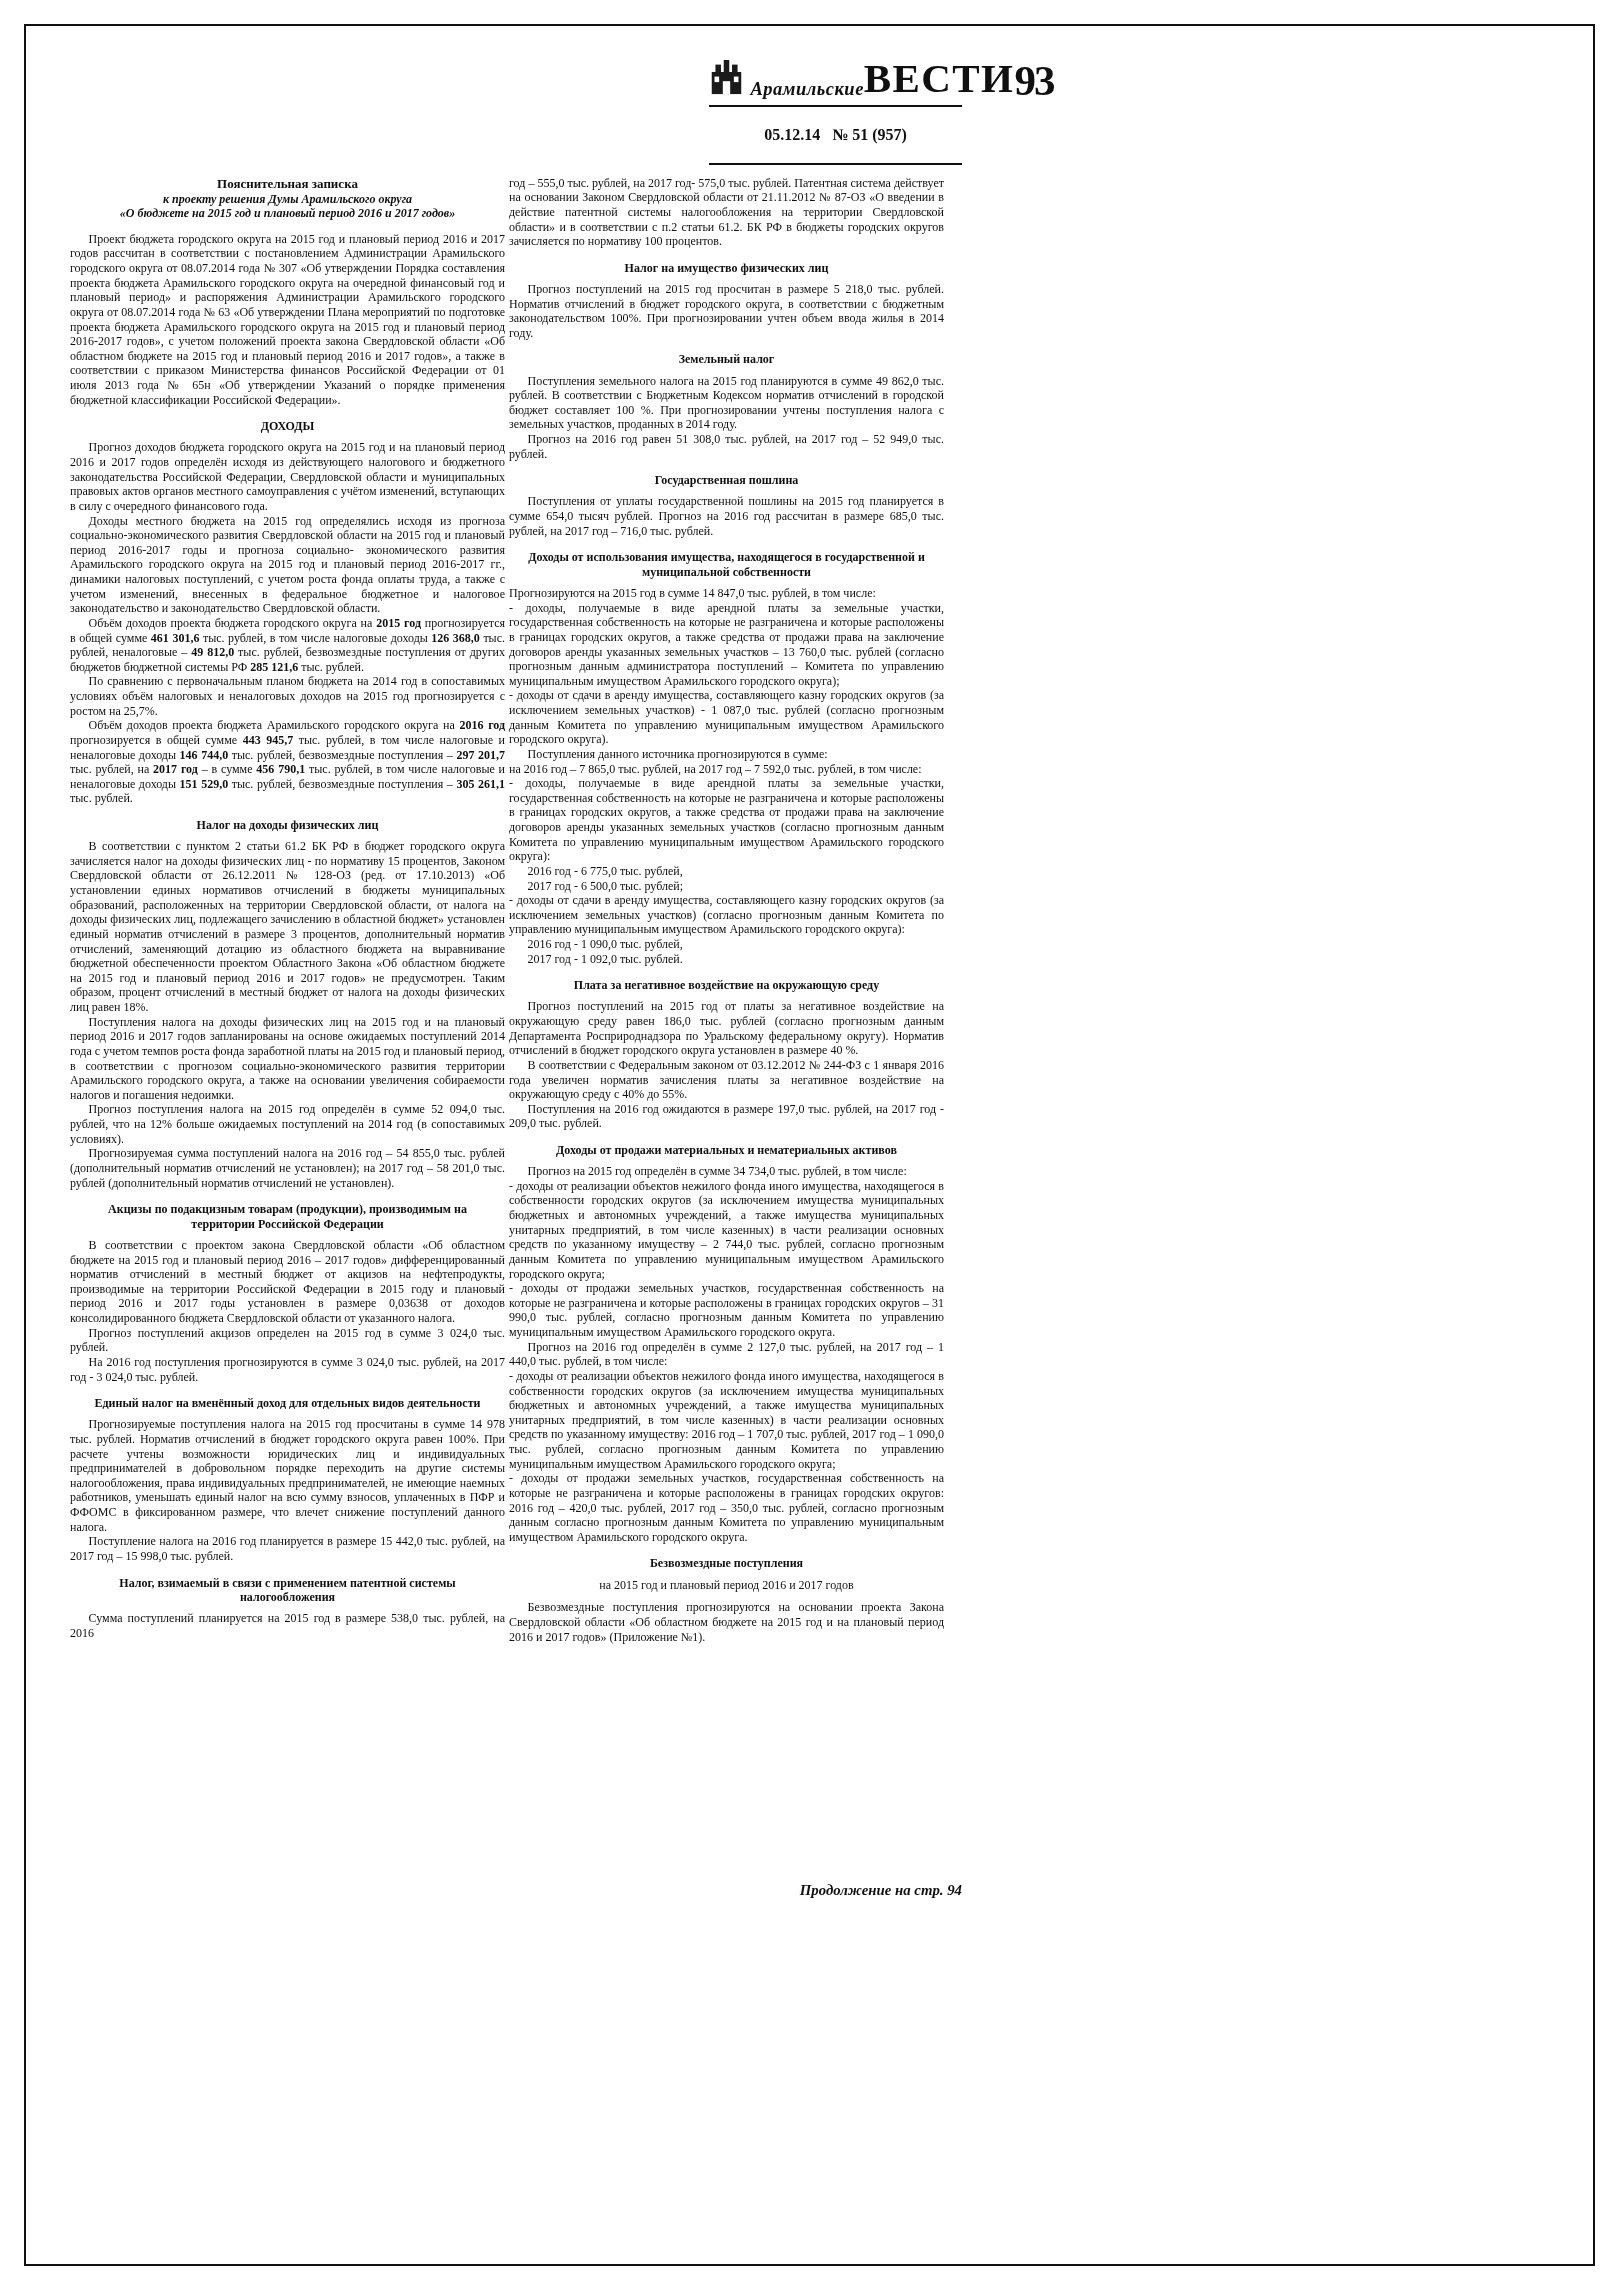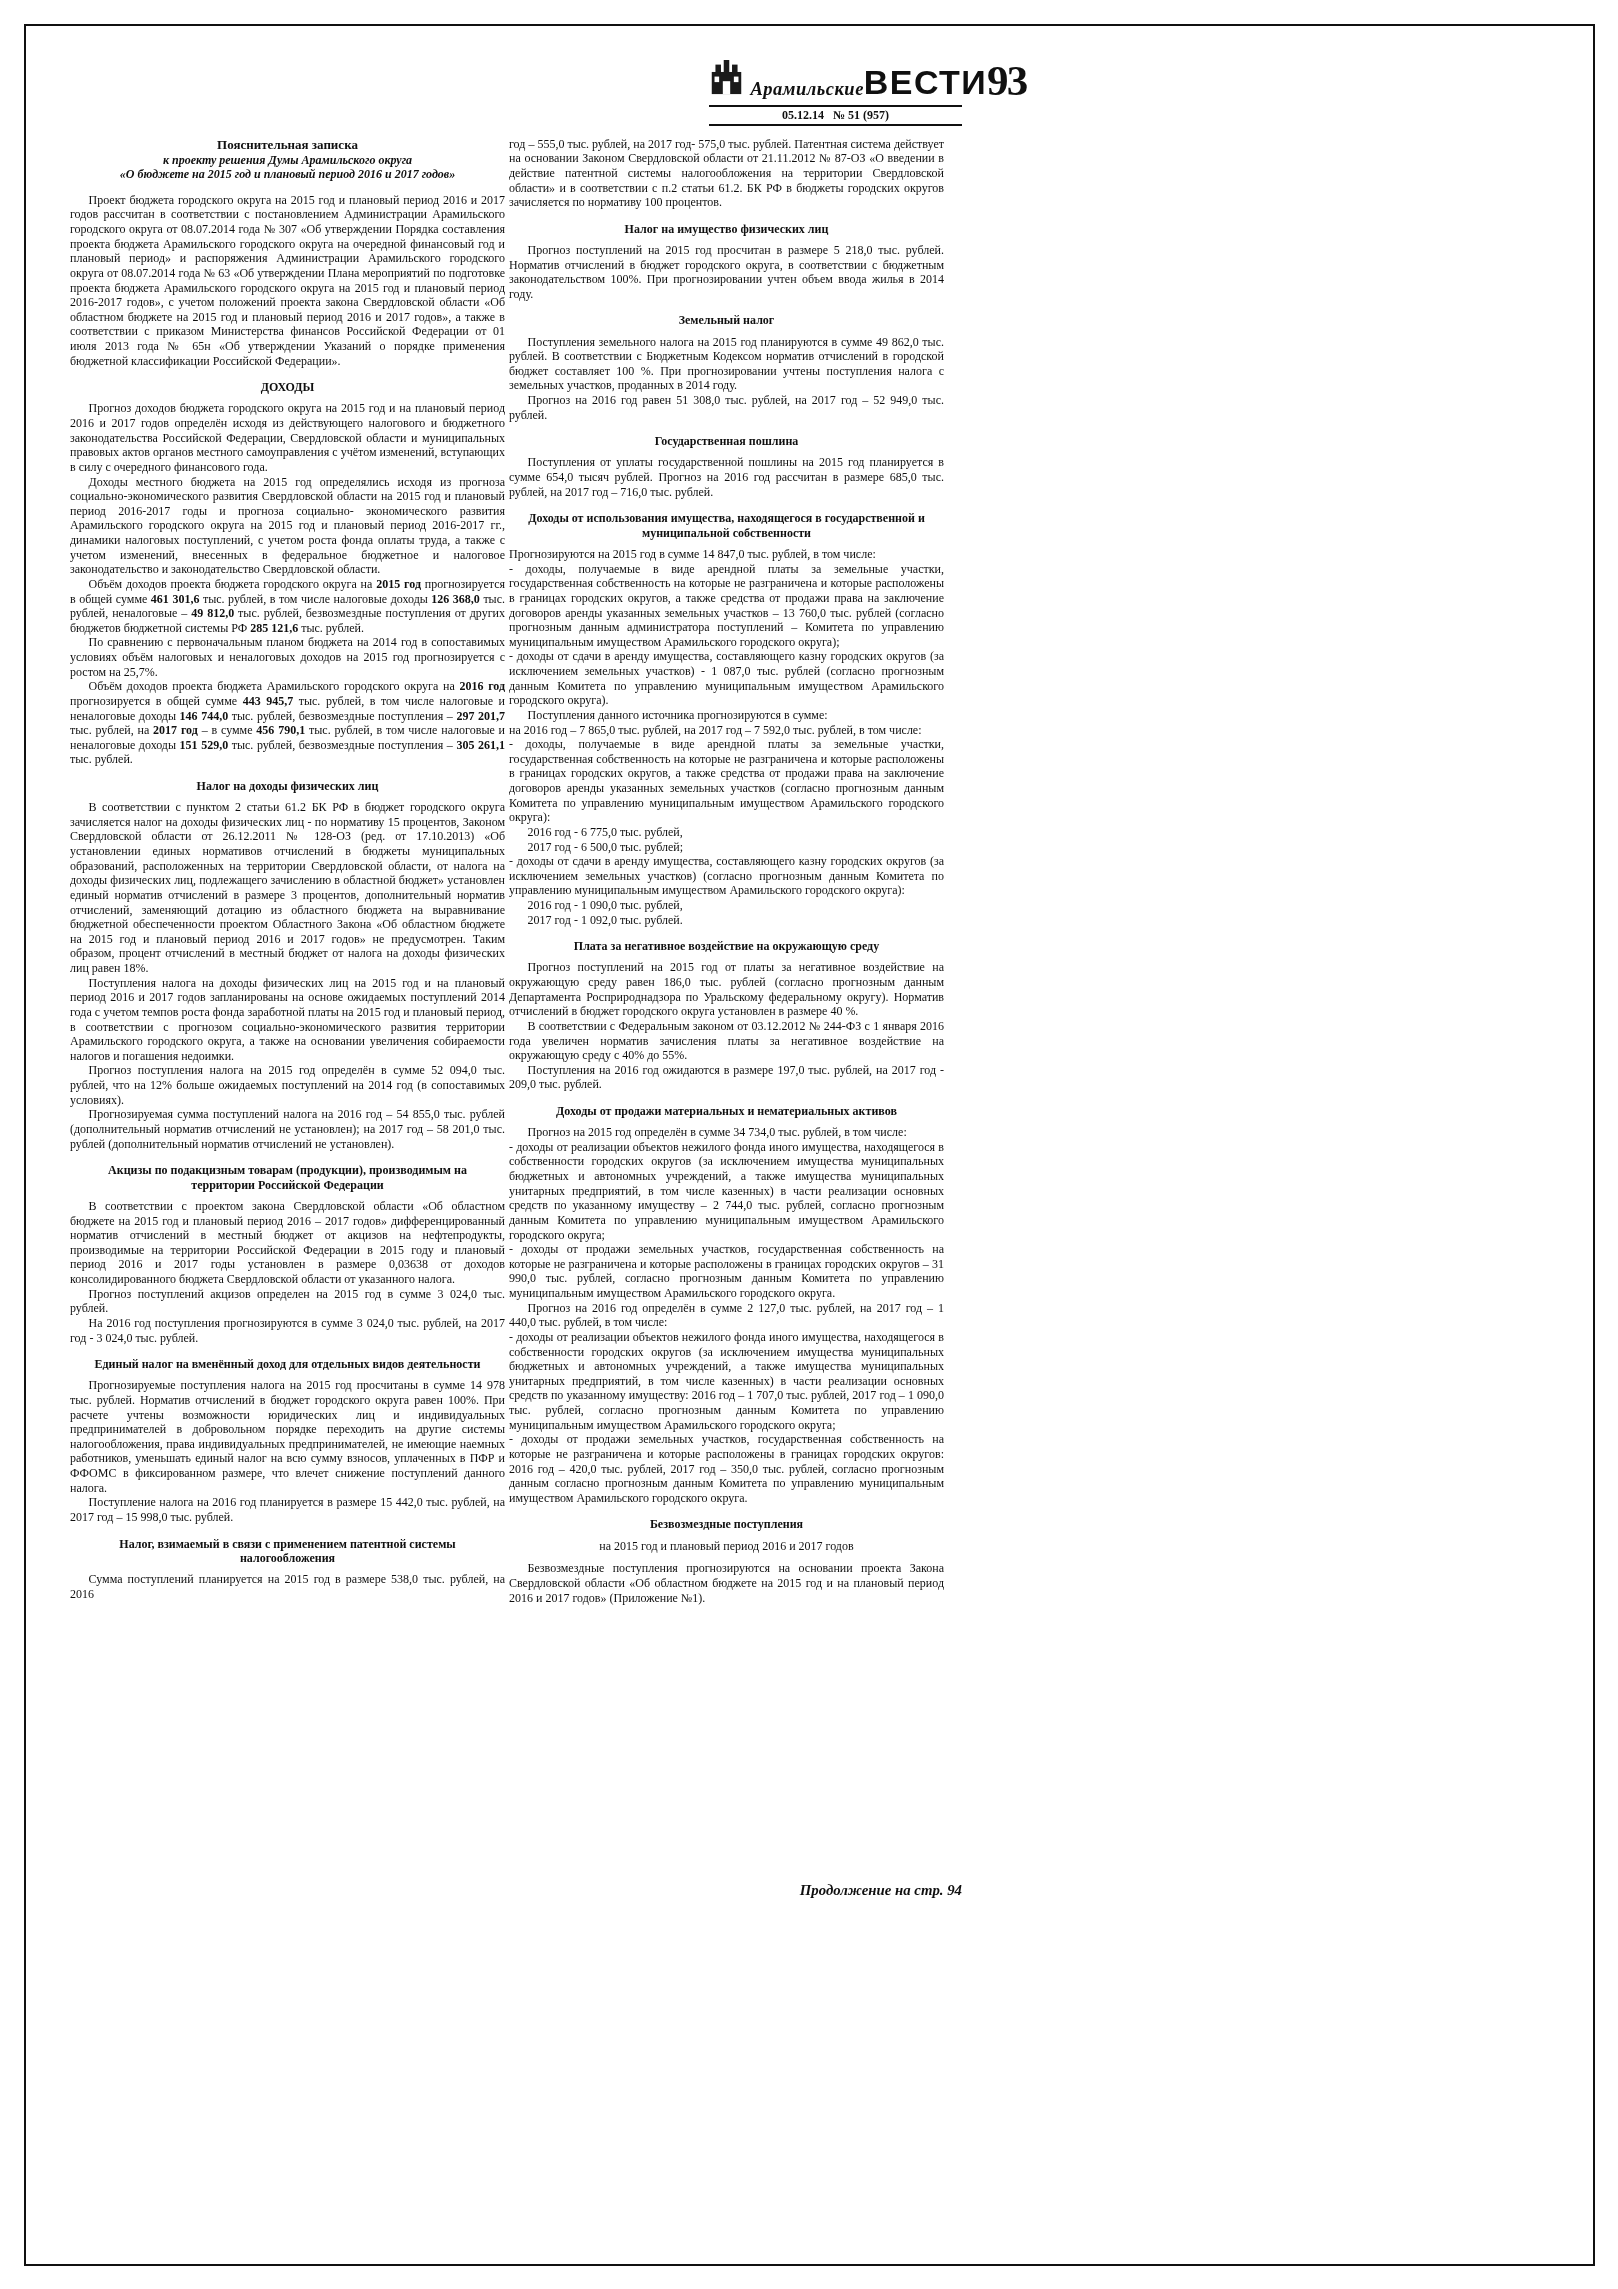--- a/index.html
+++ b/index.html
@@ -13,25 +13,25 @@
 
   .content { position:absolute; left:70px; top:48px; width:892px; }
 
   
   .masthead { width:253px; margin-left:auto; margin-top:9.2px; }
   .brand-row { display:flex; align-items:flex-end; justify-content:space-between; }
   .brand { display:flex; align-items:flex-end; gap:6.5px; }
   .emblem svg { display:block; }
   .brand-text { display:flex; flex-direction:row; align-items:flex-end; }
   .brand-top { font-style:italic; font-weight:bold; font-size:18.5px; line-height:1; letter-spacing:0.5px; }
-  .brand-main { font-family:Liberation Sans, sans-serif; font-weight:bold; font-size:34px; line-height:0.92; letter-spacing:1.4px; }
+  .brand-main { font-family:Liberation Serif, serif; font-weight:bold; font-size:41px; line-height:0.92; letter-spacing:1.4px; }
   .page-no { font-size:43px; font-weight:bold; line-height:0.8; letter-spacing:-1.8px; }
   .issue-line {
     margin-top:6.5px; border-top:2.8px solid #101010; border-bottom:2.8px solid #101010;
-    font-weight:bold; font-size:12px; text-align:center; padding:1px 0; white-space:pre;
+    font-weight:bold; font-size:16px; text-align:center; padding:19px 0; white-space:pre;
   }
 
   
   .cols { display:flex; gap:4px; margin-top:11px; }
   .col { width:435px; font-size:12px; line-height:1.22; }
 
   .blk.title { text-align:center; font-weight:bold; font-size:13px; }
   .blk.subtitle { text-align:center; font-weight:bold; font-style:italic; font-size:12px; }
   .blk.subtitle + .blk.p { margin-top:11px; }
   .blk.heading { text-align:center; font-weight:bold; margin:12px 13px 6.5px; }

